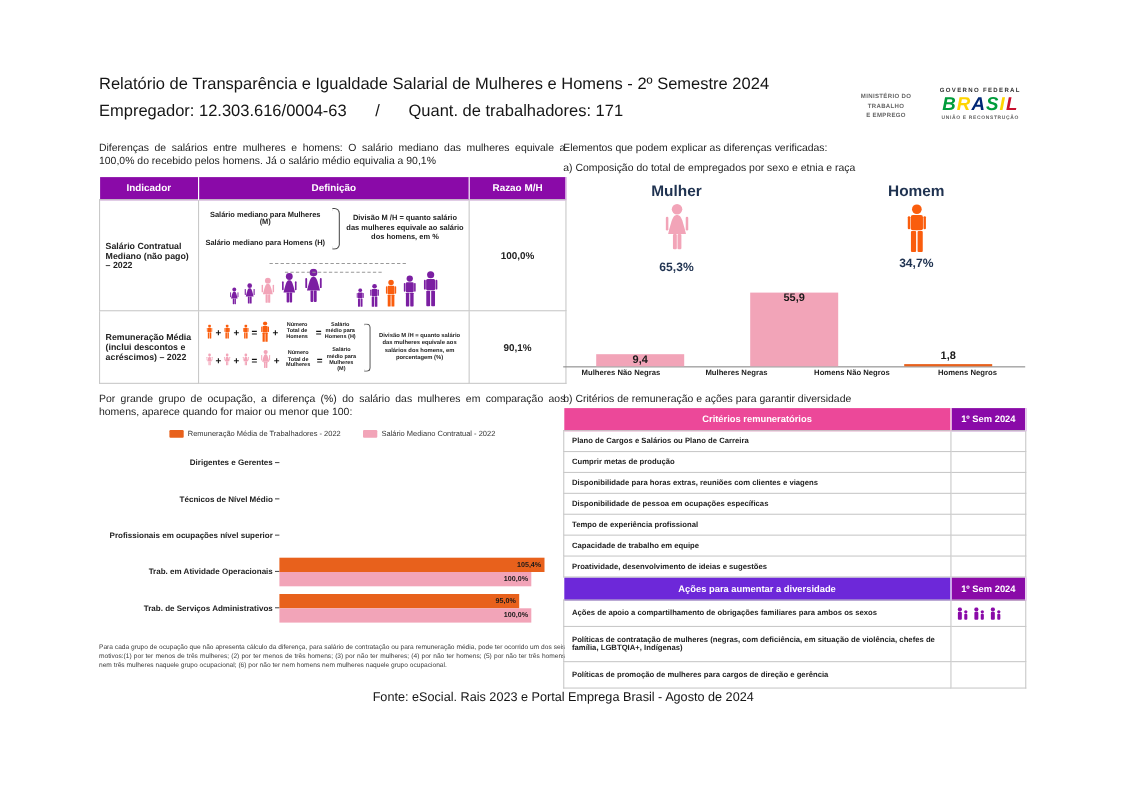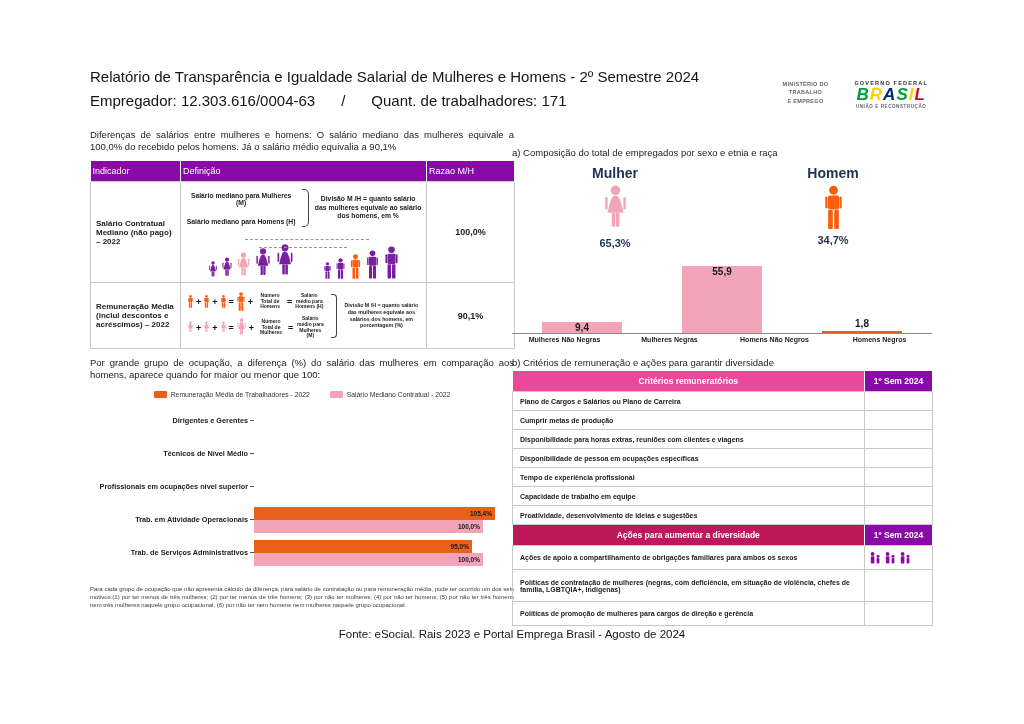--- a/index.html
+++ b/index.html
@@ -5,33 +5,33 @@
   * { margin:0; padding:0; box-sizing:border-box; }
   body { background:#e9e9e9; font-family:"Liberation Sans", sans-serif; }
   .page { position:relative; width:1024px; height:724px; background:#ffffff; margin:0 auto; overflow:hidden; color:#222; }
 
   
   .header { position:absolute; left:90px; top:68px; width:640px; }
   .title { font-size:15px; color:#151515; }
   .employer-line { font-size:15px; color:#151515; margin-top:7px; display:flex; gap:26px; }
 
   
-  .logos { position:absolute; right:96px; top:80px; display:flex; gap:26px; align-items:flex-start; }
+  .logos { position:absolute; right:96px; top:80px; display:flex; gap:26px; align-items:flex-end; }
   .ministry { font-size:5.5px; font-weight:bold; color:#666; text-align:center; line-height:1.5; letter-spacing:.3px; }
   .brasil-block { text-align:center; }
   .gov-federal { font-size:5.5px; font-weight:bold; color:#333; letter-spacing:1.2px; }
   .brasil-word { font-size:17px; font-weight:bold; font-style:italic; letter-spacing:1px; line-height:1; }
   .tagline { font-size:4.5px; font-weight:bold; color:#666; letter-spacing:.6px; margin-top:1px; }
 
   
   .left-intro { position:absolute; left:90px; top:129px; width:424px; font-size:9.5px; line-height:1.3; text-align:justify; color:#222; }
 
   
   .ind-table { position:absolute; left:90px; top:161px; width:424px; border-collapse:collapse; table-layout:fixed; }
-  .ind-table th { background:var(--purple); color:#fff; font-size:9px; font-weight:normal; padding:5px 2px; text-align:left; border-right:1px solid #fff; }
+  .ind-table th { background:var(--purple); color:#fff; font-size:9px; font-weight:bold; padding:5px 2px; text-align:center; border-right:1px solid #fff; }
   .ind-table td { border:1px solid #c9c9c9; vertical-align:middle; }
   .ind-table .lbl-cell { font-size:8px; font-weight:bold; padding:4px 5px; color:#222; }
   .ind-table .razao-cell { font-size:9px; font-weight:bold; text-align:center; color:#222; }
   .def-cell { padding:3px 4px; }
   .def-top { display:flex; align-items:center; justify-content:center; gap:5px; height:46px; }
   .def-labels { display:flex; flex-direction:column; gap:12px; }
   .def-label { font-size:6.8px; font-weight:bold; text-align:center; }
   .bracket { width:7px; height:38px; border-top:1.5px solid #444; border-right:1.5px solid #444; border-bottom:1.5px solid #444; border-radius:0 5px 5px 0; }
   .def-note { font-size:6.8px; font-weight:bold; text-align:center; width:108px; line-height:1.25; }
   .fig-row { position:relative; display:flex; justify-content:center; align-items:flex-end; gap:28px; height:46px; margin-top:2px; }
@@ -404,20 +404,21 @@
         <div class="occ-label">Trab. de Serviços Administrativos</div>
         <div class="occ-tick"></div>
         <div class="occ-bars">
           <div class="occ-bar" style="width: 218px; top: 4px; background: rgb(232, 97, 28);">95,0%</div>
           <div class="occ-bar" style="width: 229px; top: 17px; background: rgb(242, 164, 184);">100,0%</div>
         </div>
       </div>
     </div>
   <div class="occ-footnote">Para cada grupo de ocupação que não apresenta cálculo da diferença, para salário de contratação ou para remuneração média, pode ter ocorrido um dos seis motivos:(1) por ter menos de três mulheres; (2) por ter menos de três homens; (3) por não ter mulheres; (4) por não ter homens; (5) por não ter três homens nem três mulheres naquele grupo ocupacional; (6) por não ter nem homens nem mulheres naquele grupo ocupacional.</div>
 
+  <div class="right-heading">Elementos que podem explicar as diferenças verificadas:</div>
   <div class="right-sub-a">a) Composição do total de empregados por sexo e etnia e raça</div>
 
   <div class="gender-row">
     <div class="gender-col">
       <div class="gender-label">Mulher</div>
       <div id="fig-mulher">
           <svg viewBox="0 0 26 46" height="48" width="27" style="display: block;">
             <g fill="#F2A4B8">
               <circle cx="13" cy="5" r="4.6"></circle>
               <path d="M13 10 C9.5 10 8.6 13 5.2 26.5 L20.8 26.5 C17.4 13 16.5 10 13 10 Z"></path>
@@ -509,21 +510,21 @@
           <td>Capacidade de trabalho em equipe</td>
           <td class="val"></td>
         </tr>
         <tr class="crit-row">
           <td>Proatividade, desenvolvimento de ideias e sugestões</td>
           <td class="val"></td>
         </tr>
       </tbody>
     <tbody>
         <tr>
-      <th style="background: #be185d;">Ações para aumentar a diversidade</th>
+      <th style="background: #6d28d9;">Ações para aumentar a diversidade</th>
       <th style="background: rgb(138, 10, 168);">1º Sem 2024</th>
     </tr>
     </tbody>
       <tbody id="actions-rows">
         <tr class="act-row1">
           <td>Ações de apoio a compartilhamento de obrigações familiares para ambos os sexos</td>
           <td class="val">
             <div class="family-icons">
               <svg viewBox="0 0 12 12" height="12" width="12">
                 <g fill="#8A0AA8">

